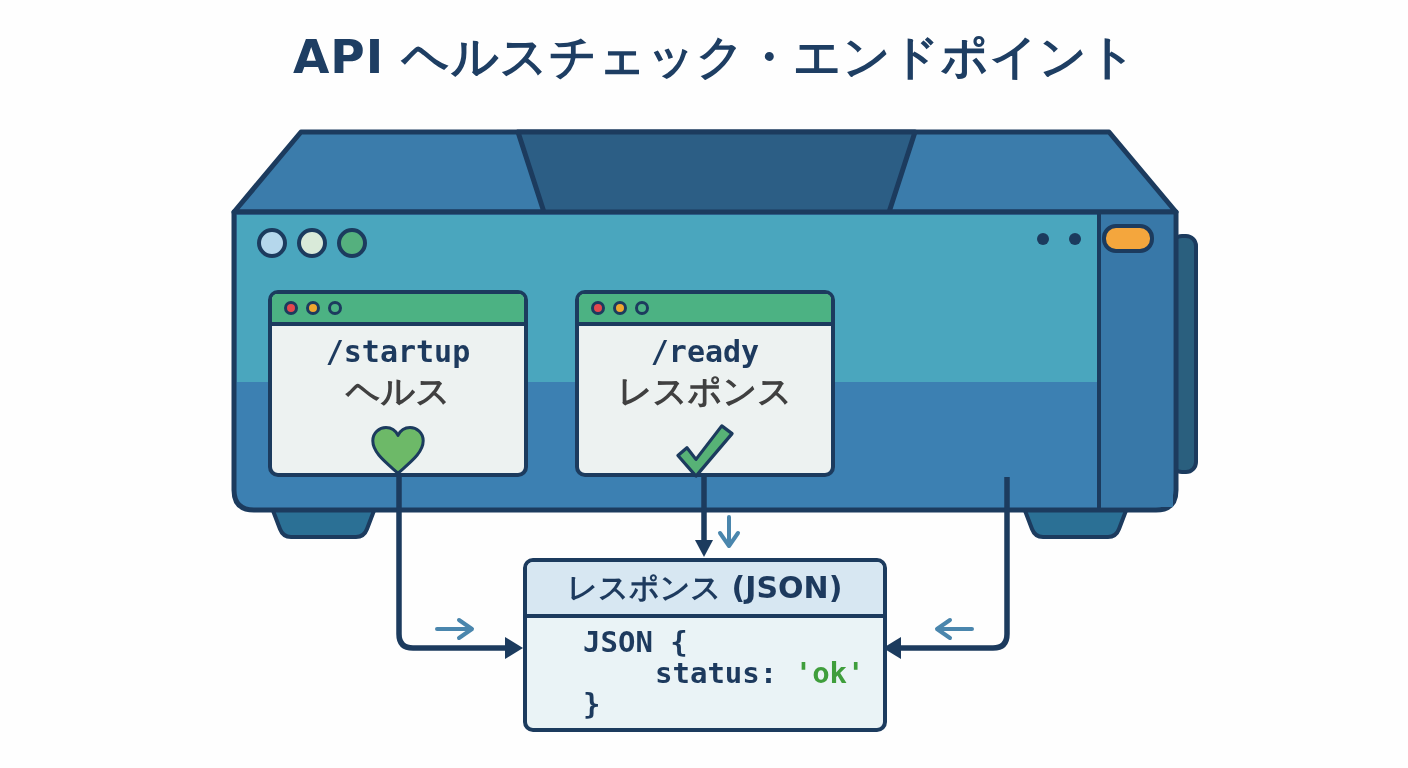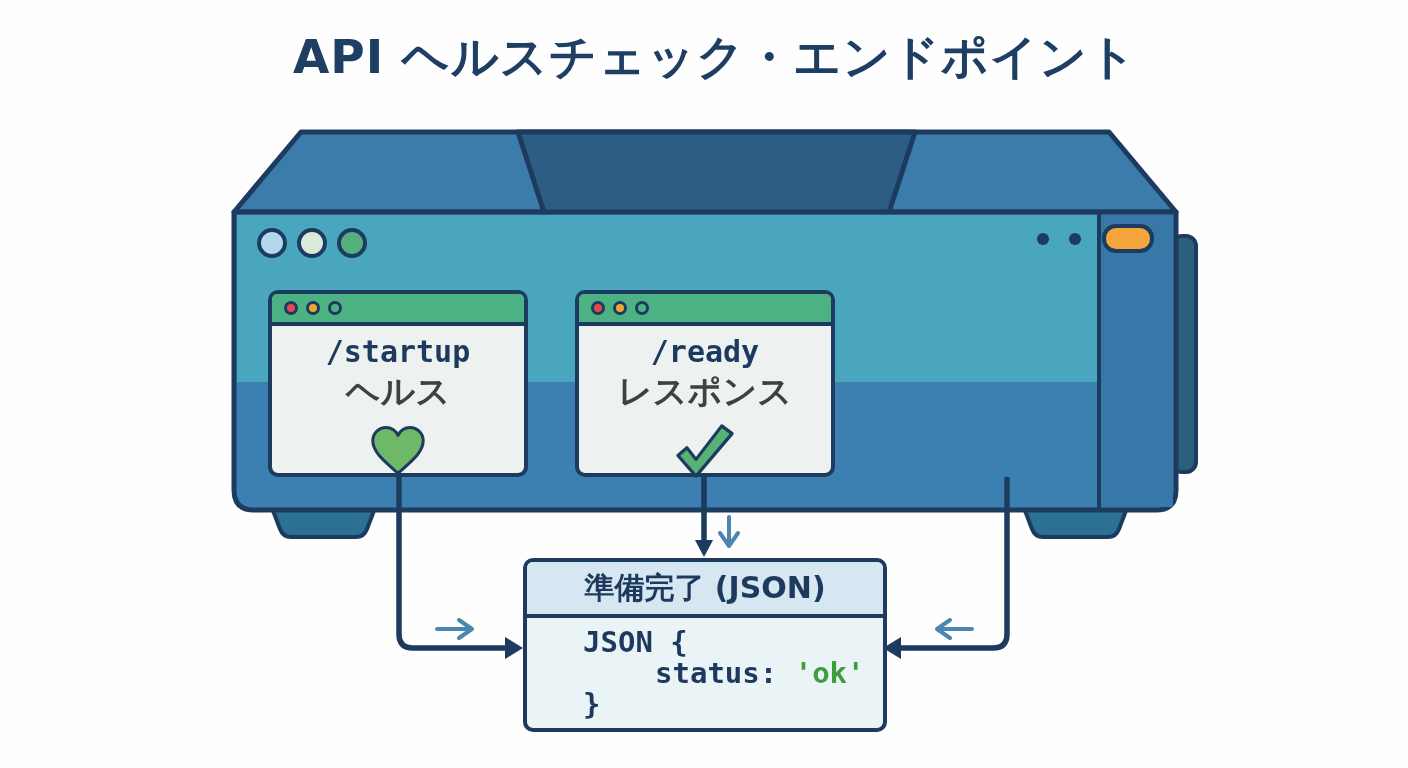--- a/index.html
+++ b/index.html
@@ -120,21 +120,21 @@
       <div class="card-icon">
         <svg width="66" height="58" viewBox="0 0 100 90">
           <path d="M8,52 L22,40 L36,58 L76,6 L92,18 L36,84 Z" fill="#57b276" stroke="#1c3b5e" stroke-width="5" stroke-linejoin="round"></path>
         </svg>
       </div>
     </div>
   </div>
 
 
   <div class="response">
-    <div class="response-header">準備完了 (JSON)</div>
+    <div class="response-header">レスポンス (JSON)</div>
     <div class="response-code">
       <div>JSON {</div>
       <div class="code-indent"><span>status:</span> <span class="ok">'ok'</span></div>
       <div>}</div>
     </div>
   </div>
 
 </div>
 
 </body></html>

